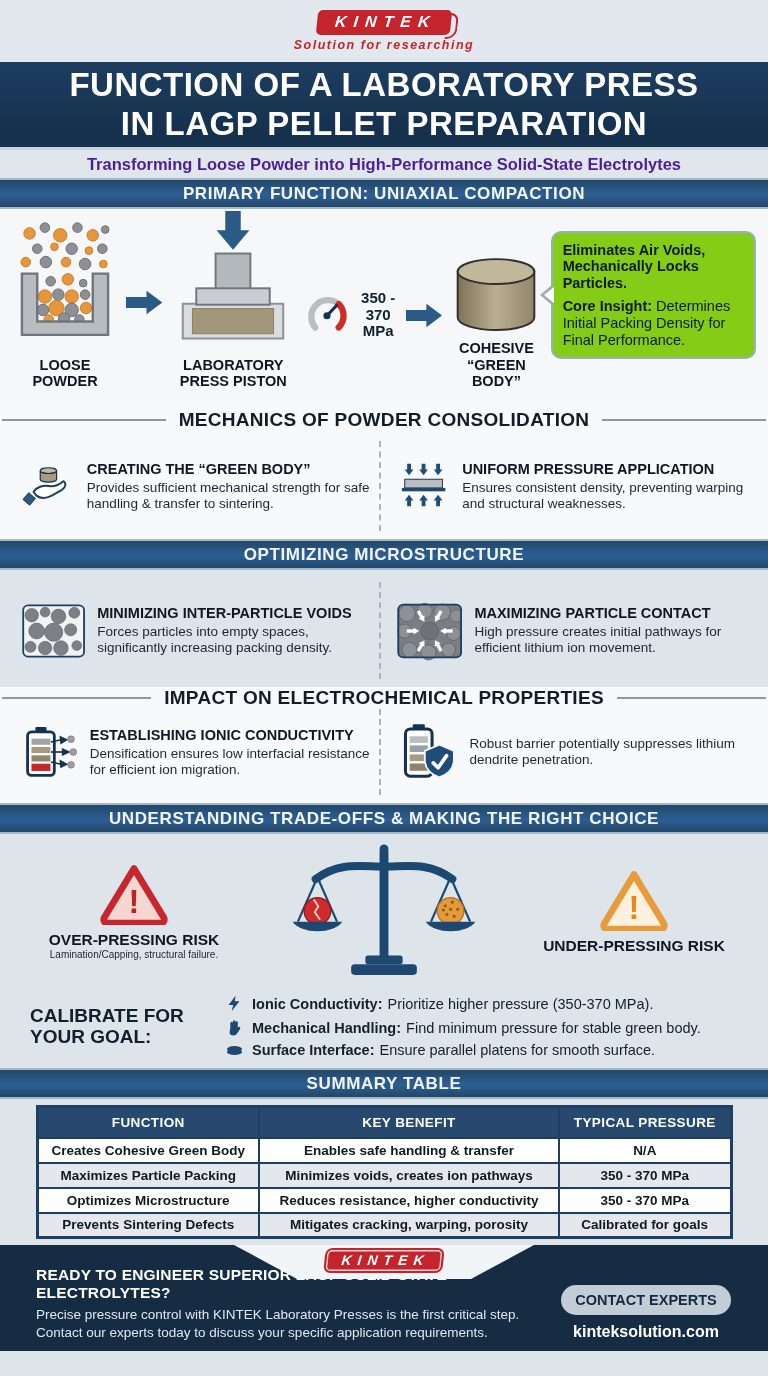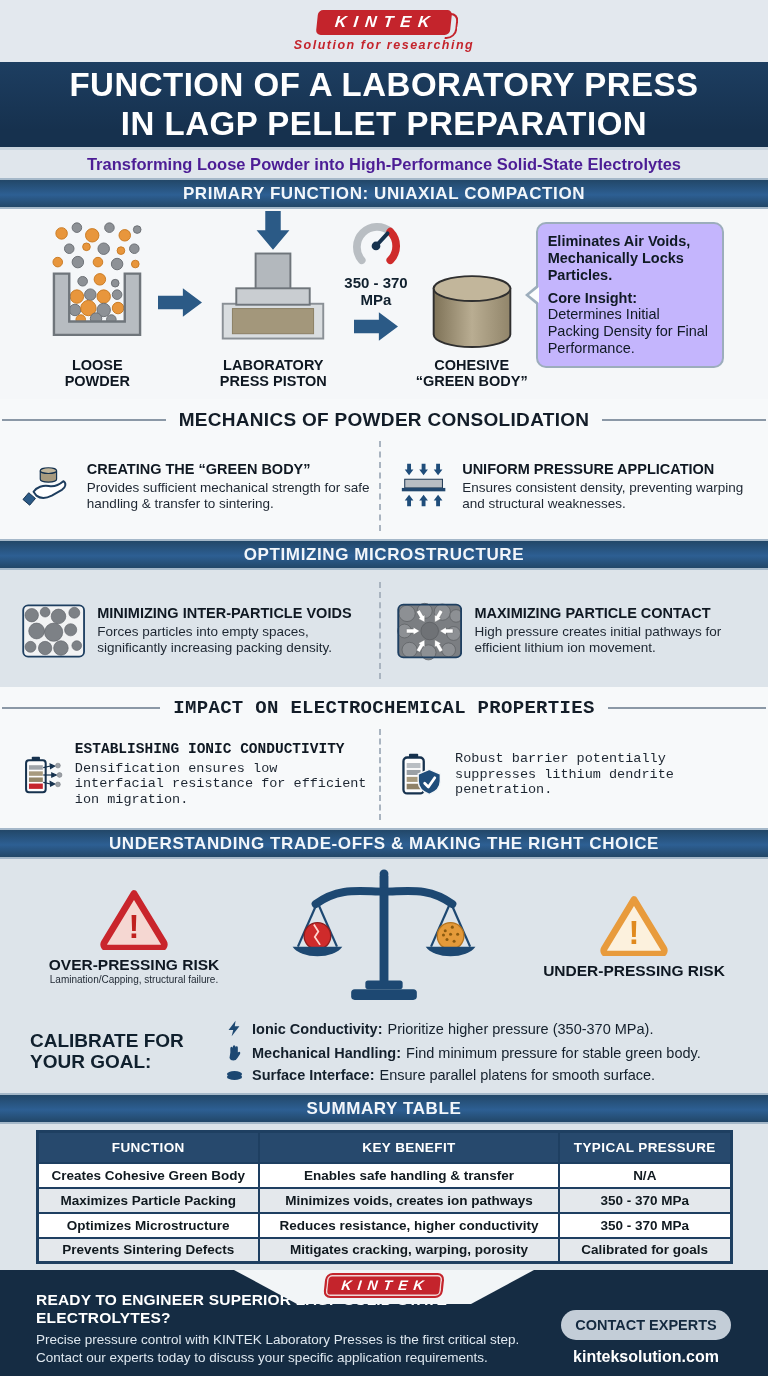--- a/index.html
+++ b/index.html
@@ -25,36 +25,36 @@
   .banner { height:31px; background:linear-gradient(180deg,#224768,#2d5f93 55%,#224768); color:#f2f6fa;
     display:flex; align-items:center; justify-content:center; font-weight:800; font-size:17px; letter-spacing:.6px;
     border-top:2px solid #a5b8c9; border-bottom:2px solid #a5b8c9; }
 
   
   .primary { height:190px; background:#f5f7f9; display:flex; align-items:flex-end; justify-content:center;
     gap:8px; padding:6px 12px 10px; overflow:hidden; }
   .fig { display:flex; flex-direction:column; align-items:center; justify-content:flex-end; }
   .fig-label { font-weight:800; font-size:14.5px; color:#0e1721; text-align:center; line-height:1.12; margin-top:3px; }
   .harrow1 { margin-bottom:70px; }
-  .gauge-col { display:flex; flex-direction:column; align-items:center; gap:2px; margin-bottom:46px; }
+  .gauge-col { display:flex; flex-direction:row; align-items:center; gap:2px; margin-bottom:46px; }
   .pressure-txt { font-weight:800; font-size:15px; color:#10202e; text-align:center; line-height:1.1; }
-  .callout { position:relative; align-self:center; width:188px; background:#c4b5fd; border:2px solid #9cadbc;
+  .callout { position:relative; align-self:center; width:244px; background:#84cc16; border:2px solid #9cadbc;
     border-radius:10px; padding:9px 10px; font-size:14.5px; line-height:1.16; color:#101a24; margin-bottom:14px; }
   .callout::before { content:""; position:absolute; left:-13px; top:50%; margin-top:-10px;
     border:10px solid transparent; border-right:12px solid #9cadbc; border-left:none; }
   .callout::after { content:""; position:absolute; left:-9px; top:50%; margin-top:-8px;
     border:8px solid transparent; border-right:10px solid #fcfdfe; border-left:none; }
   .callout p { margin-bottom:6px; }
   .callout p:last-child { margin-bottom:0; }
   .bold { font-weight:800; }
 
   
   .panel-white { background:#f7f9fa; display:flex; flex-direction:column; overflow:hidden; }
   .panel-tint  { background:#dde4ea; overflow:hidden; }
-  .h-mech { height:140px; } .h-elec { height:141px;font-family:Liberation Mono, monospace; } .h-micro { height:117px; }
+  .h-mech { height:140px; } .h-elec { height:116px; } .h-micro { height:117px; }
   .inline-heading { display:flex; align-items:center; gap:13px; height:42px; padding:0 2px;
     font-size:19px; font-weight:800; color:#131d28; letter-spacing:.3px; }
   .inline-heading::before, .inline-heading::after { content:""; flex:1; height:2px; background:#8b98a6; }
   .two-col { flex:1; display:flex; padding:0 14px 8px; }
   .h-micro .two-col { padding-top:12px; }
   .col { flex:1; display:flex; align-items:center; gap:12px; padding:0 8px; }
   .col + .col { border-left:2px dashed #a9b4c0; padding-left:16px; }
   .col .txt .t { font-weight:800; font-size:14.5px; line-height:1.13; color:#0f1822; margin-bottom:3px; }
   .col .txt .d { font-size:13.5px; line-height:1.17; color:#1d2631; }
 

